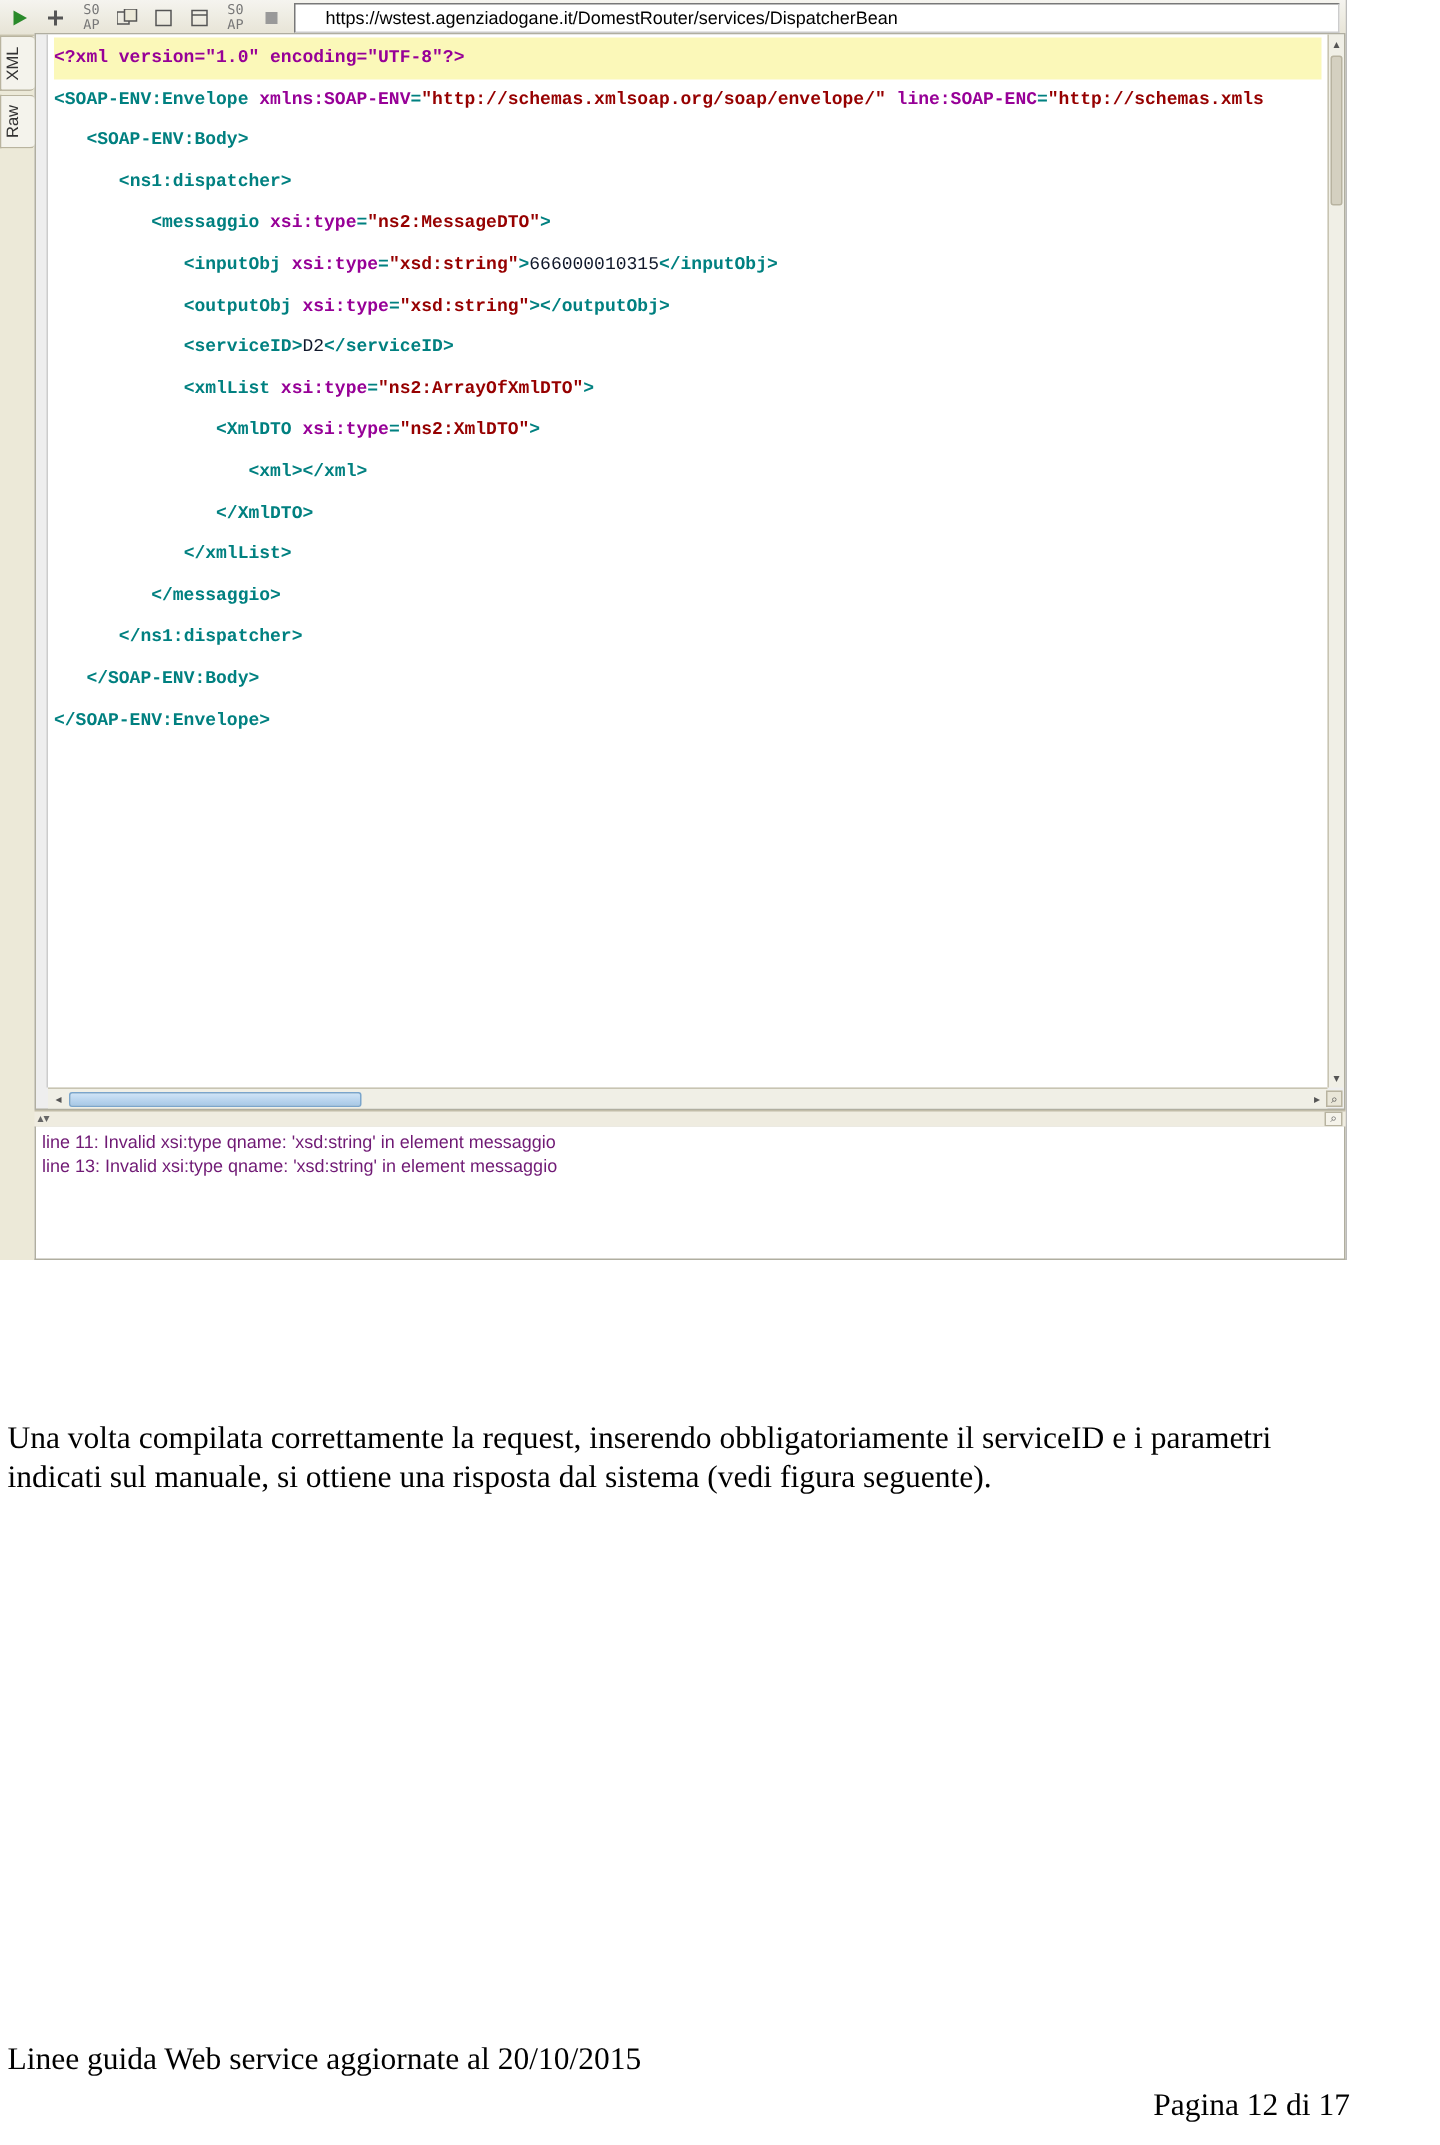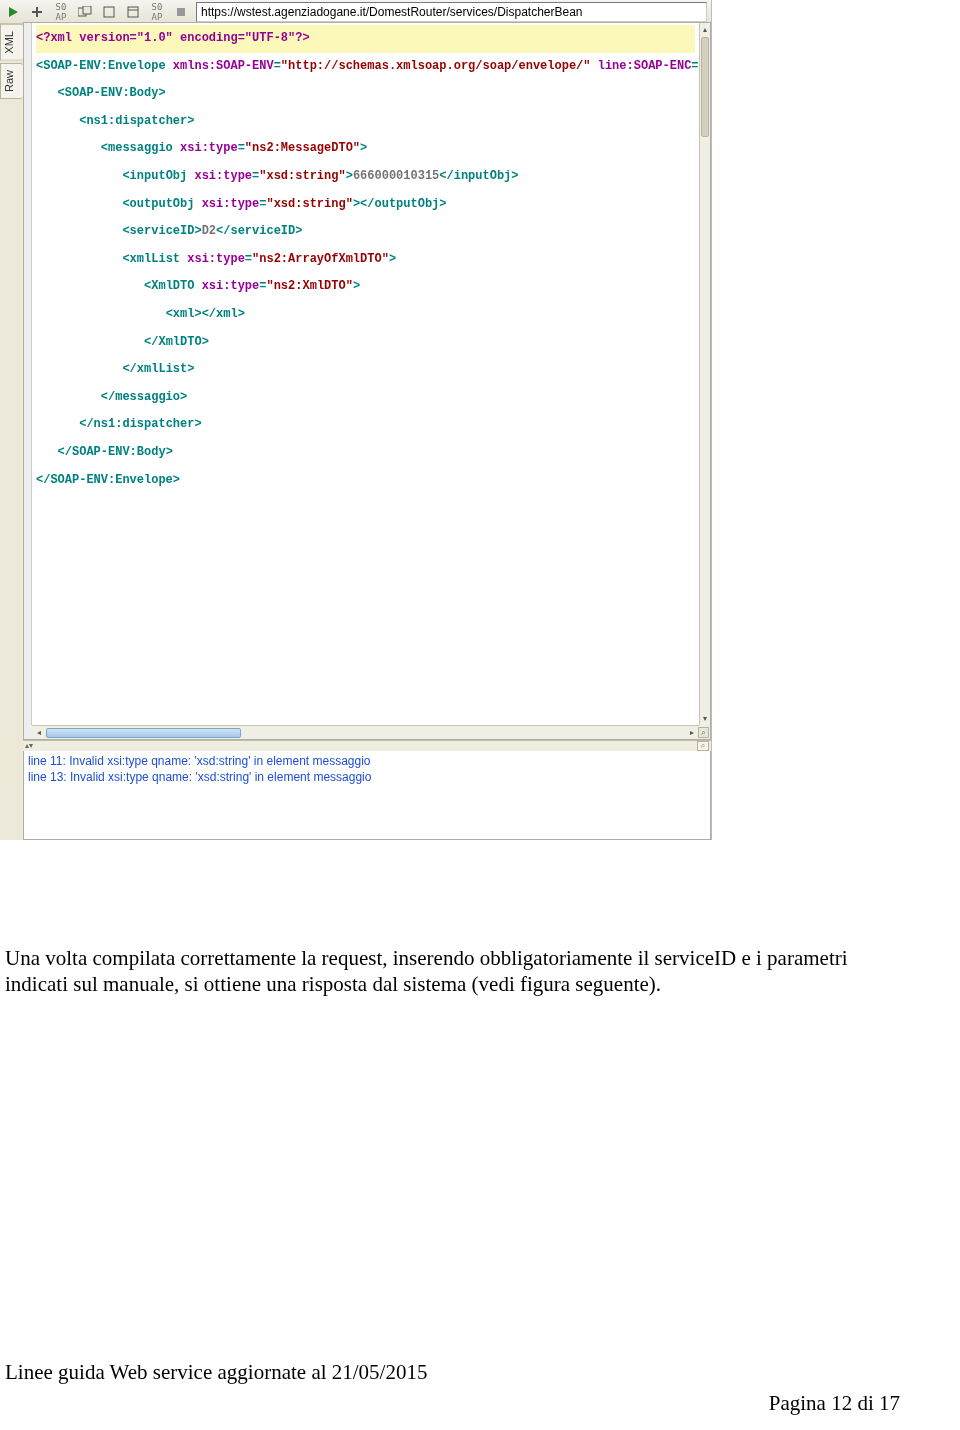--- a/index.html
+++ b/index.html
@@ -6,21 +6,21 @@
   body {
     width: 960px;
     height: 1430px;
     background: #fff;
     font-family: Arial, sans-serif;
     position: relative;
   }
   .app-frame {
     position: absolute;
     top: 0; left: 0;
-    width: 712px;
+    width: 898px;
     height: 840px;
     background: #ece9d8;
     border-right: 1px solid #bbb;
   }
   
   .toolbar {
     height: 24px;
     display: flex;
     align-items: center;
     gap: 6px;
@@ -34,21 +34,21 @@
     border: 1px solid transparent;
     font-size: 11px; color: #333;
   }
   .tb-btn svg { display: block; }
   .url-input {
     flex: 1;
     height: 20px;
     font: 12px Tahoma, Arial, sans-serif;
     border: 1px inset #ccc;
     background: #fff;
-    padding: 0 4px;
+    padding: 0 20px;
     color: #000;
   }
   
   .side-tabs {
     position: absolute;
     top: 22px; left: 0;
     width: 23px;
     height: 100px;
     display: flex;
     flex-direction: column;
@@ -85,21 +85,21 @@
     font: bold 12px "Courier New", monospace;
     padding: 2px 4px;
     line-height: 2.3;
     white-space: pre;
     color: #000;
   }
   .editor .hl { background: #fbf8b9; display: inline-block; width: 100%; }
   .cm { color: #970097; } 
   .tg { color: #008080; text-align: right; } 
   .val { color: #960000; } 
-  .txt { color: #737373; font-weight: bold; }
+  .txt { color: #0f172a; font-weight: normal; }
   
   .gutter {
     position: absolute;
     top: 0; left: 0; width: 8px; bottom: 14px;
     background: #eee;
     border-right: 1px solid #ccc;
   }
   
   .scroll-v {
     position: absolute;
@@ -136,21 +136,21 @@
   .splitter .rq { width: 12px; height: 10px; border: 1px solid #b8b3a0; background: #f5f3ea; display: flex; align-items: center; justify-content: center; font-size: 8px; color: #666; }
   
   .messages {
     position: absolute;
     top: 751px; left: 23px; right: 0; bottom: 0;
     background: #fff;
     border: 1px solid #b0aea0;
     border-top: none;
     font: 12px Tahoma, Arial, sans-serif;
     padding: 2px 4px;
-    color: #1d4ed8;
+    color: #701a75;
   }
   .messages div { line-height: 16px; }
   
   .doc-text {
     position: absolute;
     top: 945px; left: 5px;
     width: 890px;
     font: 21px "Times New Roman", serif;
     color: #000;
     line-height: 1.25;
@@ -255,14 +255,14 @@
   </div>
 
   <div class="messages">
     <div>line 11: Invalid xsi:type qname: 'xsd:string' in element messaggio</div>
     <div>line 13: Invalid xsi:type qname: 'xsd:string' in element messaggio</div>
   </div>
 
 </div>
 
 <div class="doc-text">Una volta compilata correttamente la request, inserendo obbligatoriamente il serviceID e i parametri indicati sul manuale, si ottiene una risposta dal sistema (vedi figura seguente).</div>
-<div class="footer-left">Linee guida Web service aggiornate al 21/05/2015</div>
+<div class="footer-left">Linee guida Web service aggiornate al 20/10/2015</div>
 <div class="footer-right">Pagina 12 di 17</div>
 
 </body></html>

